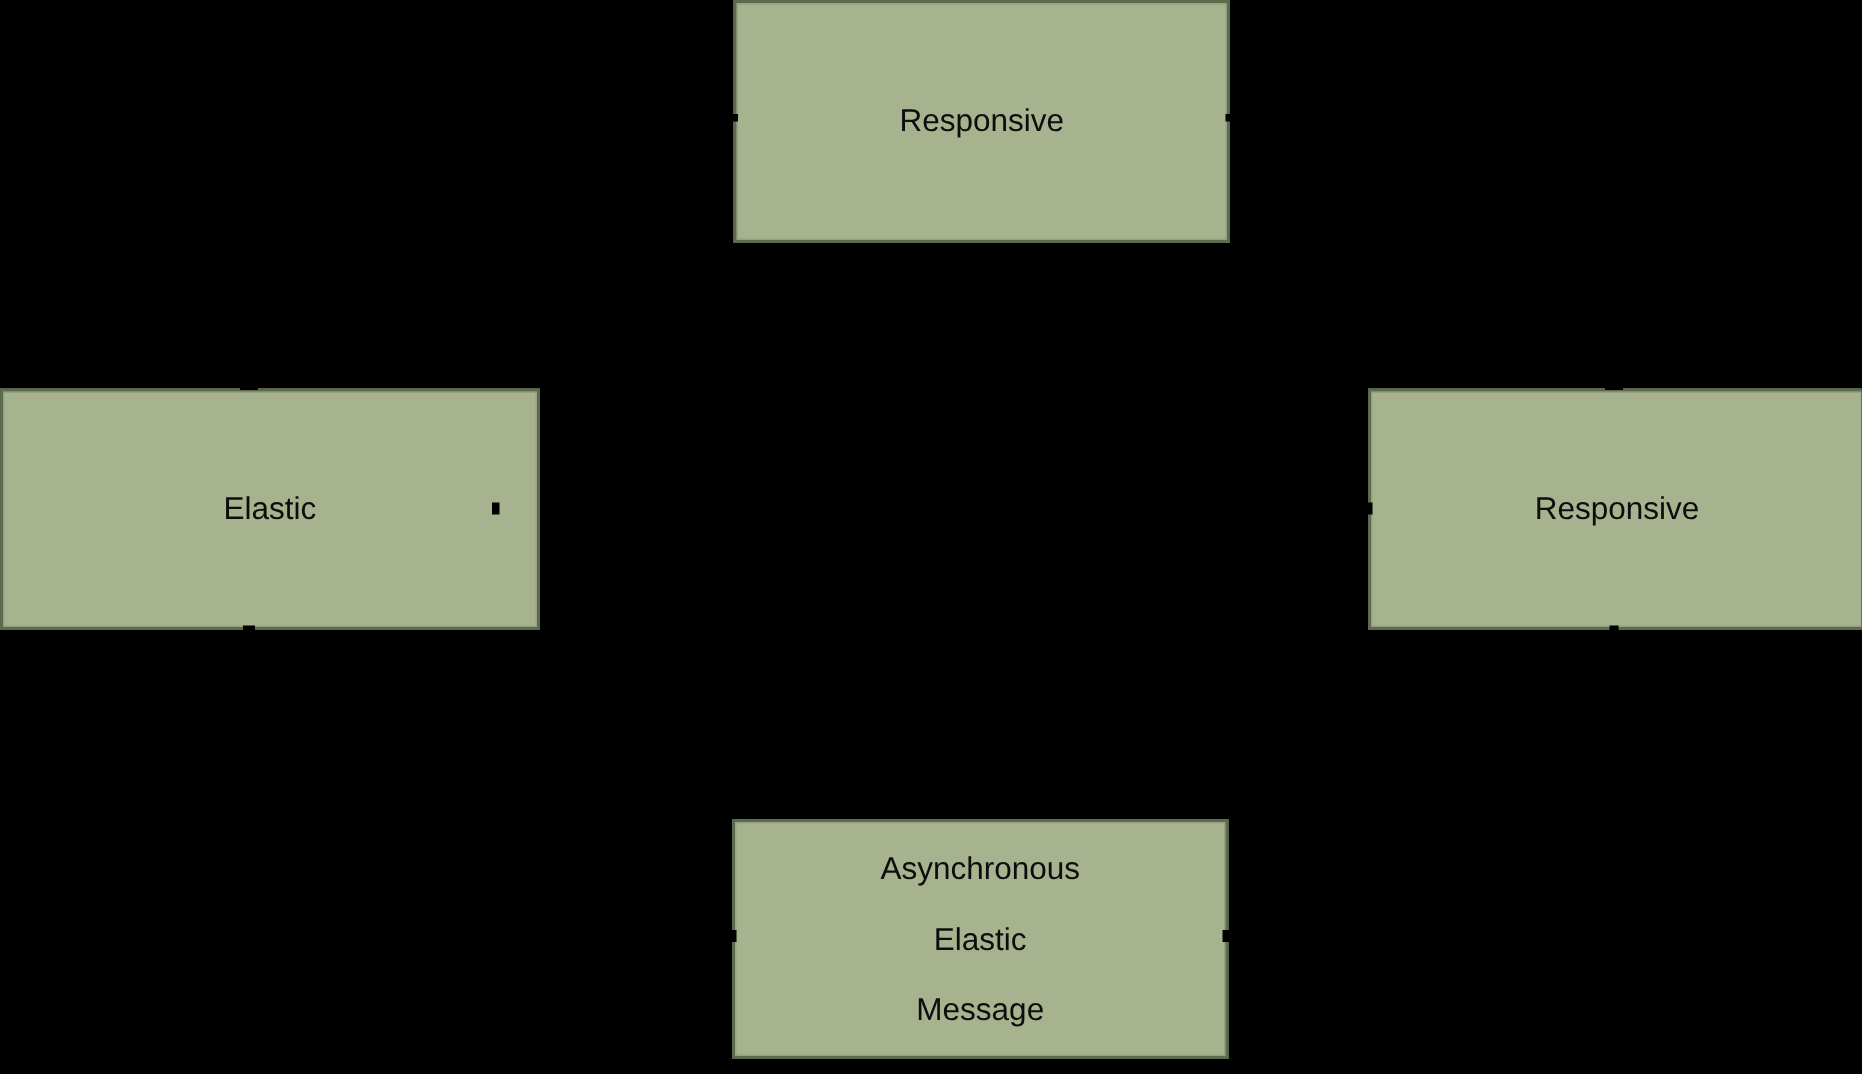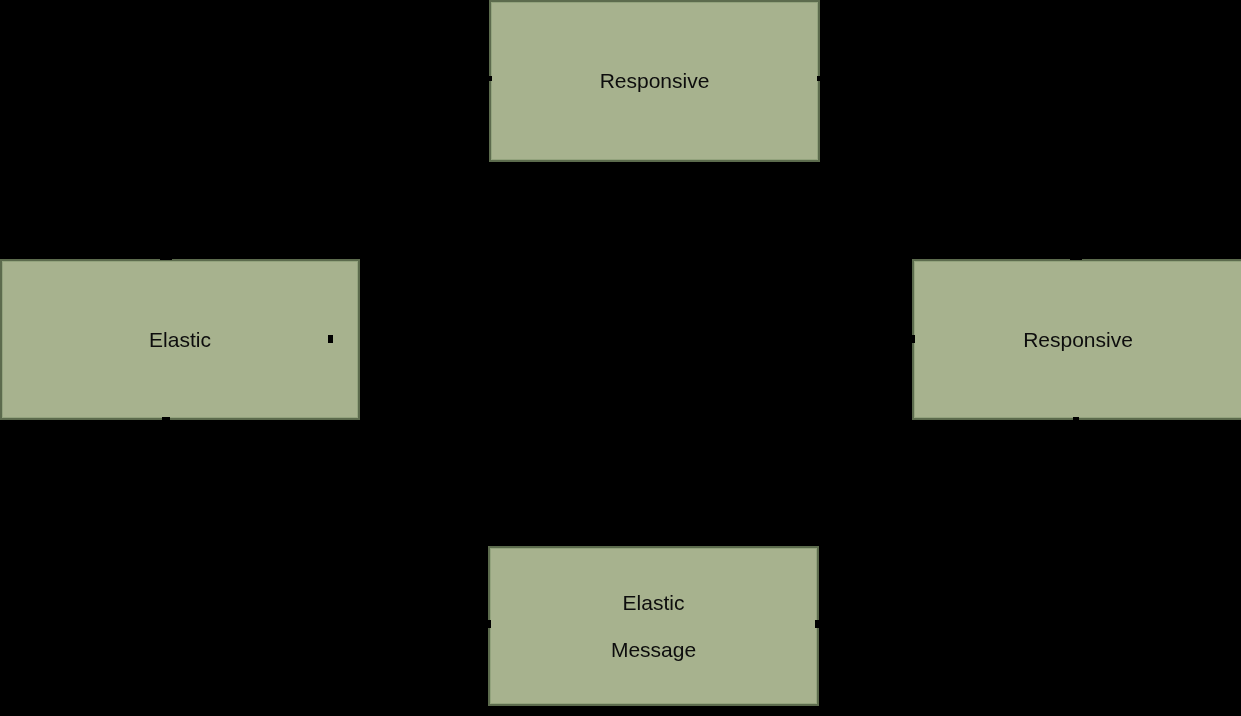--- a/index.html
+++ b/index.html
@@ -62,20 +62,21 @@
 
   <div class="node node-elastic">
     <span>Elastic</span>
   </div>
 
   <div class="node node-resilient">
     <span>Responsive</span>
   </div>
 
   <div class="node node-async">
+    <span>Asynchronous</span>
     <span>Elastic</span>
     <span>Message</span>
   </div>
 
   <div class="stub stub-responsive-left"></div>
   <div class="stub stub-responsive-right"></div>
   <div class="stub stub-elastic-top"></div>
   <div class="stub stub-elastic-right"></div>
   <div class="stub stub-elastic-bottom"></div>
   <div class="stub stub-resilient-top"></div>

